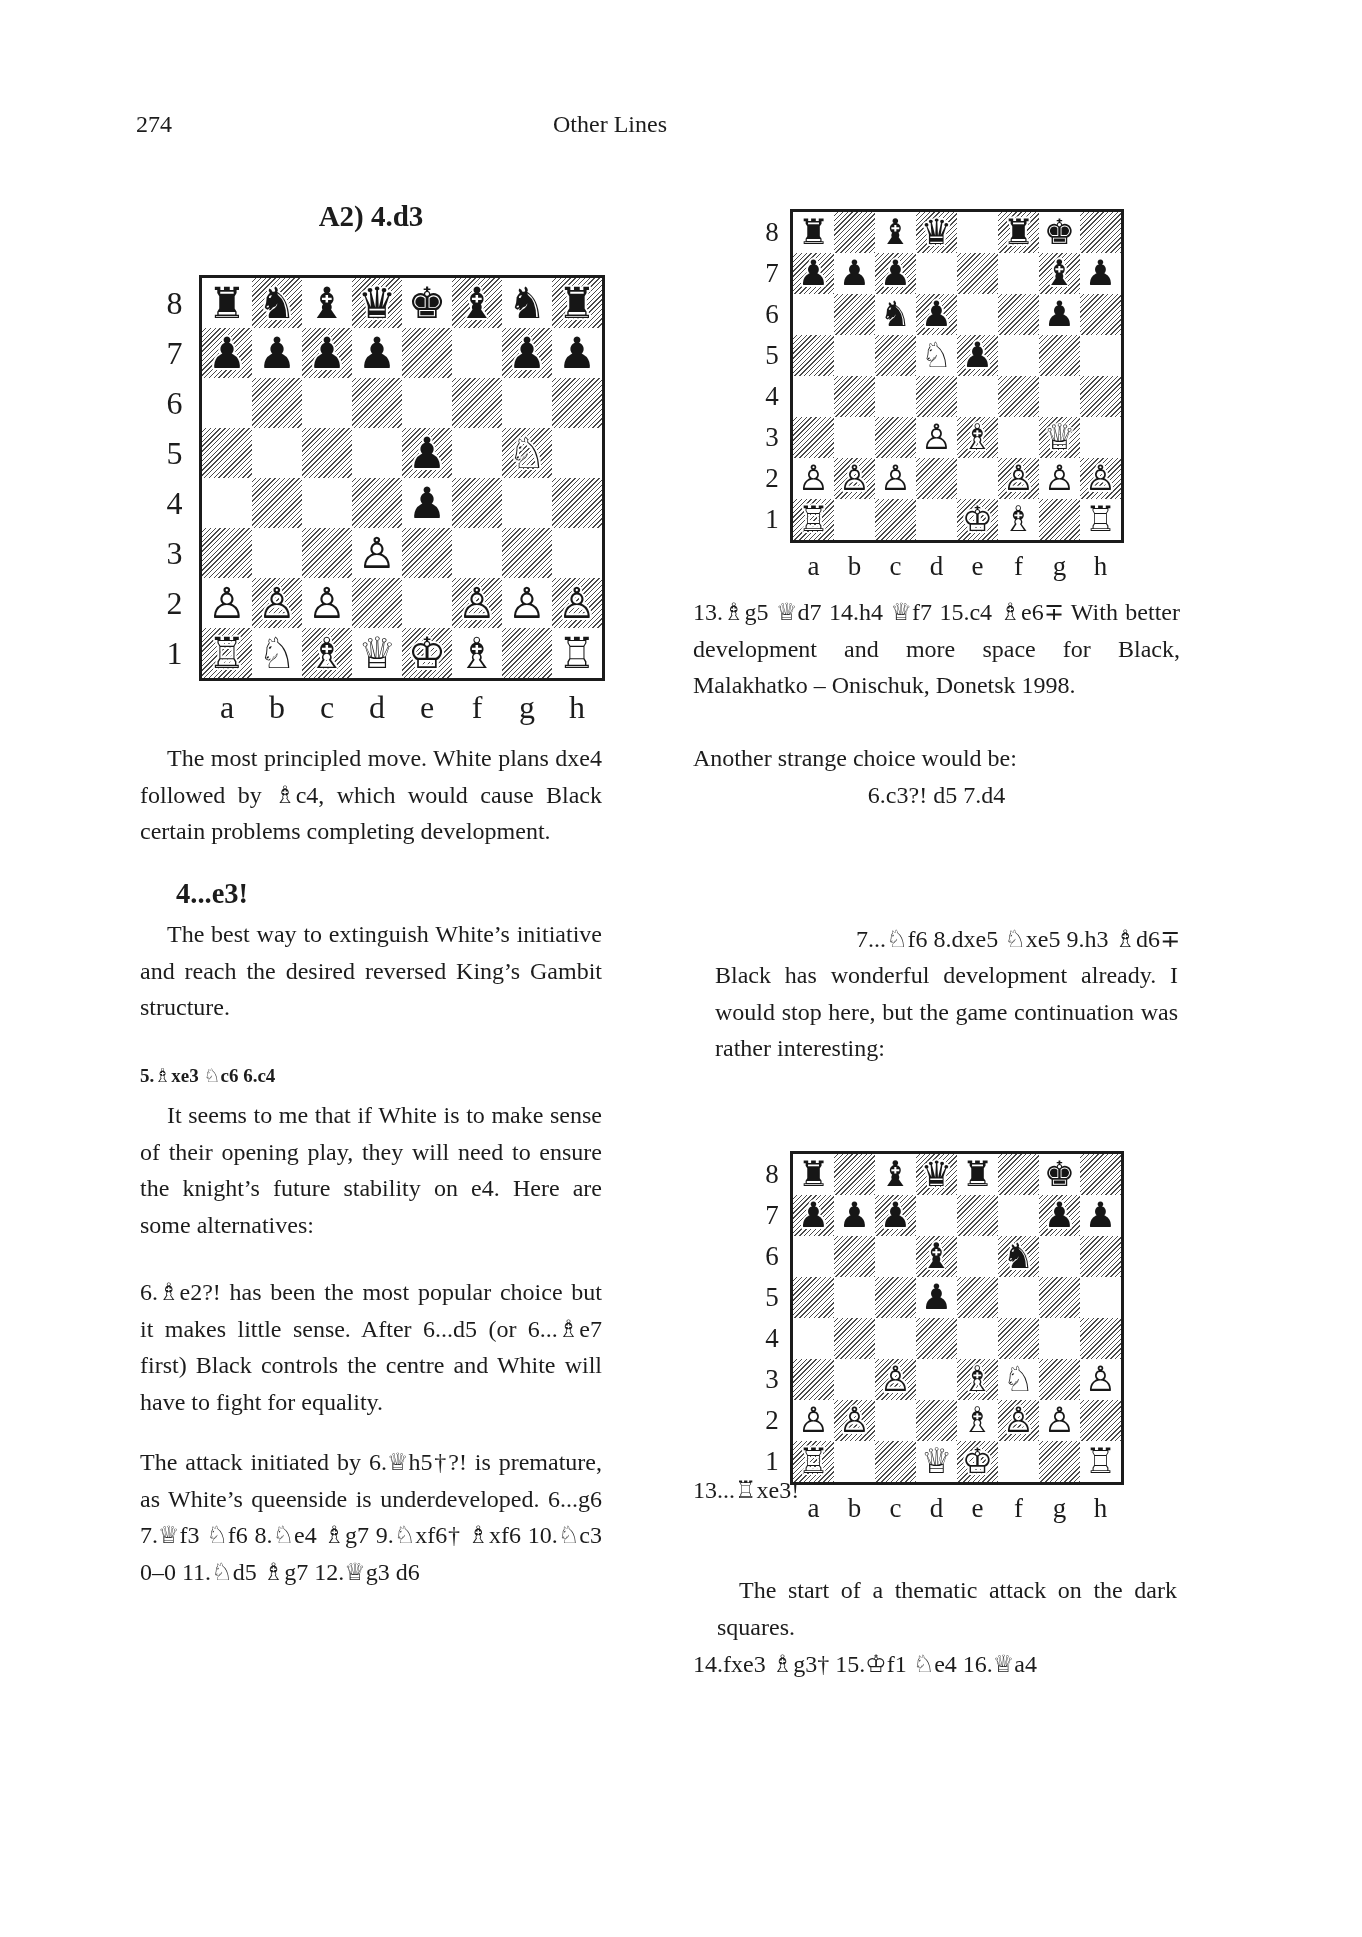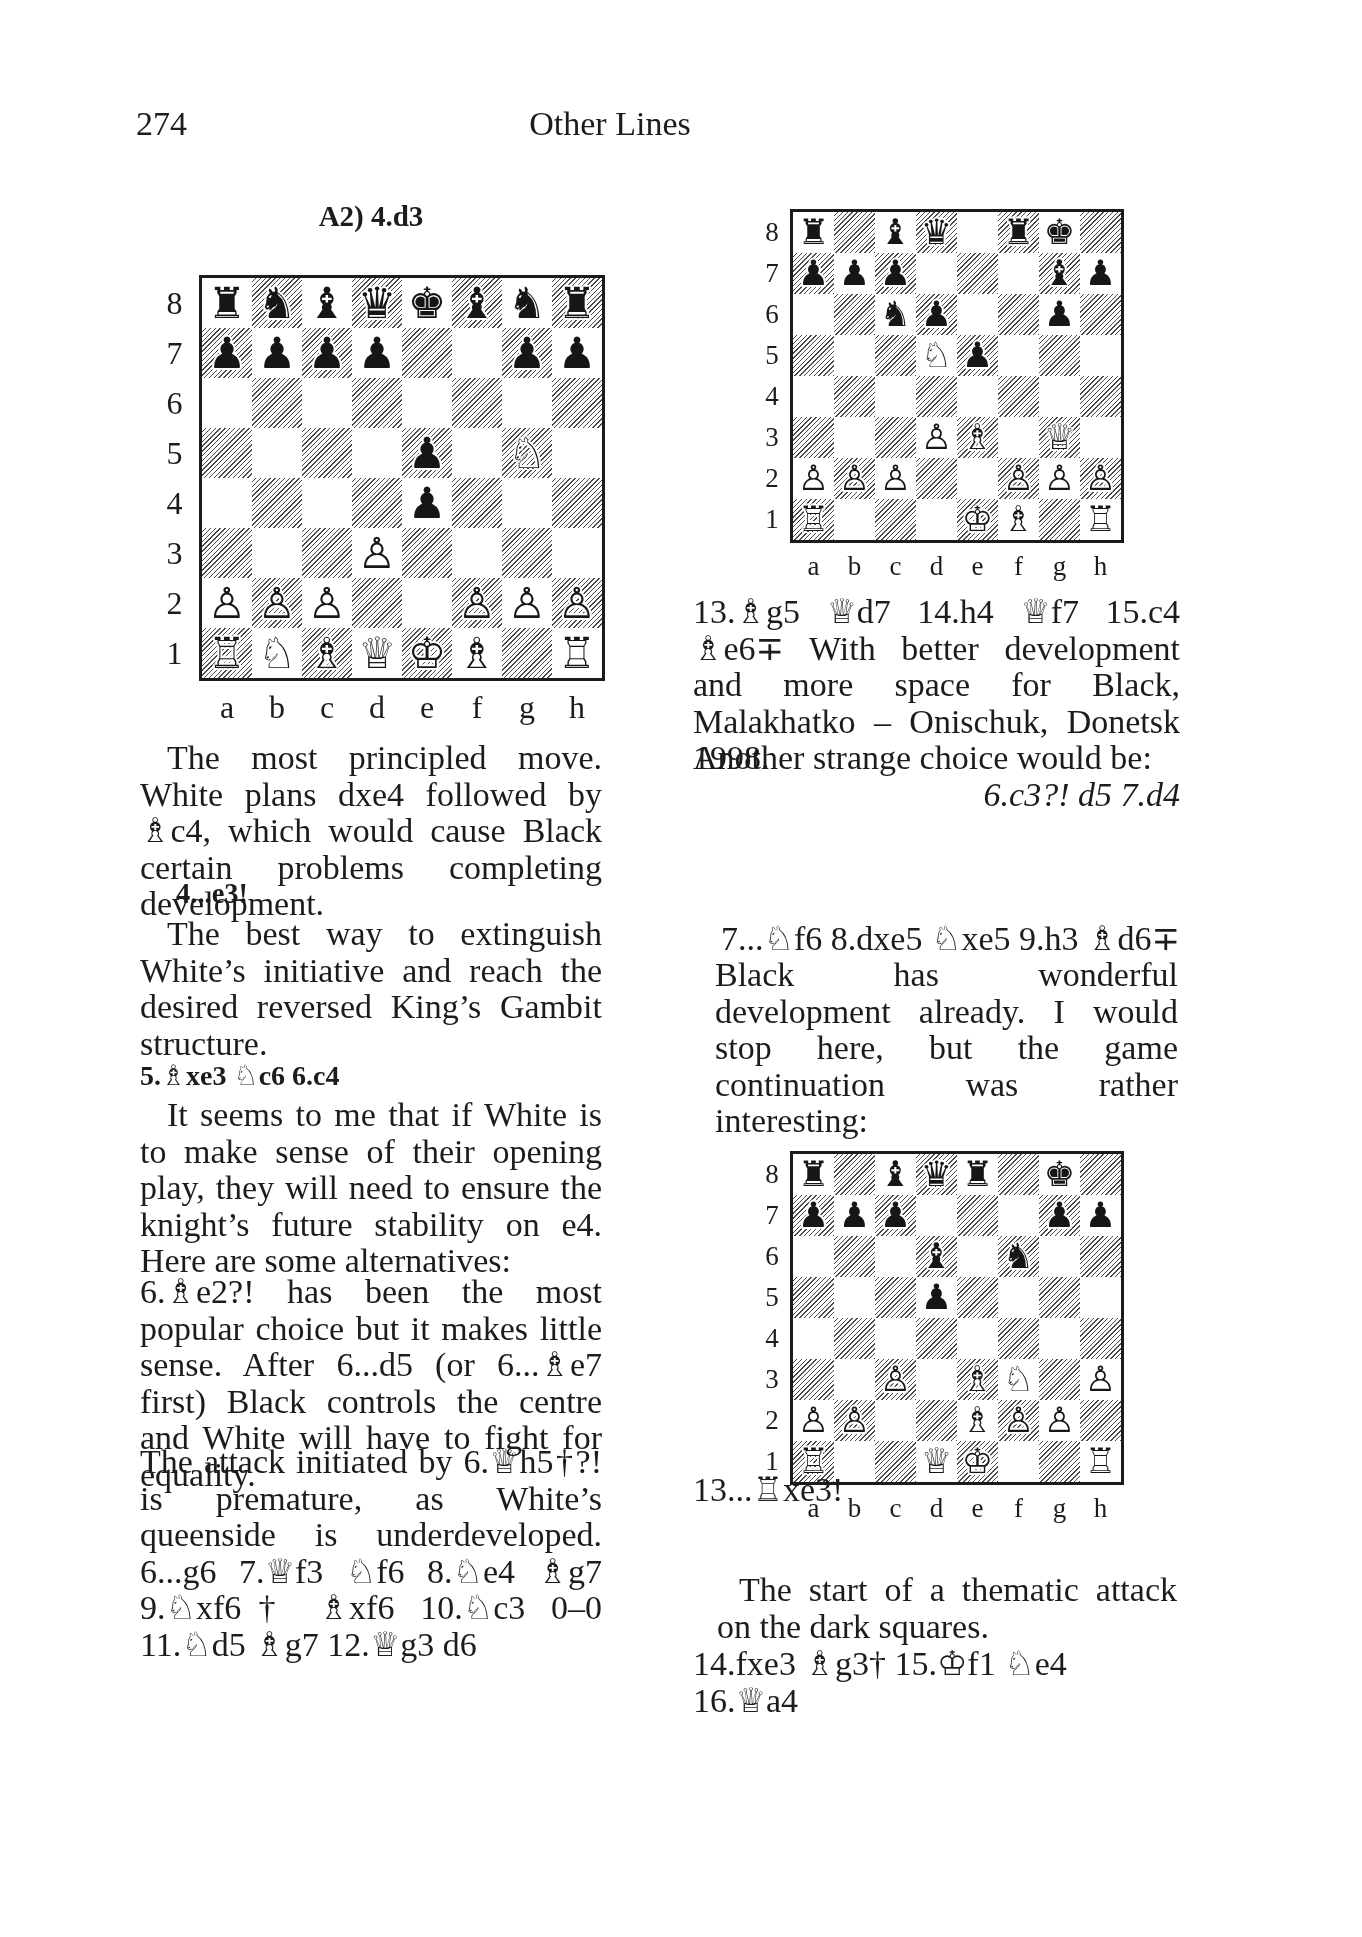--- a/index.html
+++ b/index.html
@@ -1,33 +1,33 @@
 <!DOCTYPE html>
 <html><head>
 <meta charset="utf-8">
 <style>
   html,body{margin:0;padding:0;background:#e8e8e8;}
   .page{position:relative;width:1362px;height:1937px;background:#ffffff;
         font-family:"Liberation Serif","DejaVu Sans",serif;color:#1c1c1c;overflow:hidden;}
-  .t{position:absolute;font-size:34px;line-height:36.5px;text-align:justify;}
+  .t{position:absolute;font-size:24px;line-height:36.5px;text-align:justify;}
   .ind{text-indent:27px;}
   .bold{font-weight:bold;}
   .center{text-align:center;}
   .leftcol{left:140px;width:462px;}
   .rightcol{left:693px;width:487px;}
 
   #page-number{left:136px;top:106px;text-align:left;}
   #running-header{left:140px;width:940px;top:106px;text-align:center;}
   #variation-heading{top:198px;font-size:29px;}
 
   #lp1{top:740px;} #lm1{top:876px;text-align:left;font-size:28.5px;margin-left:36px;}
-  #lp2{top:916px;} #lm2{top:1058px;text-align:left;font-size:28px;}
+  #lp2{top:916px;} #lm2{top:1058px;text-align:left;font-size:19px;}
   #lp3{top:1097px;} #lp4{top:1274px;} #lp5{top:1444px;}
 
-  #rp1{top:594px;} #rp2{top:740px;text-align:left;} #rm1{top:777px;text-align:right;font-style:italic;}
+  #rp1{top:594px;} #rp2{top:740px;text-align:left;} #rm1{top:777px;text-align:center;}
   #rp3{top:814px;margin-left:22px;width:463px;} #rm2{top:921px;text-align:right;}
   #rp4{top:957px;margin-left:22px;width:463px;} #rm3{top:1055px;}
   #rm4{top:1472px;text-align:left;} #rp5{top:1572px;margin-left:24px;width:460px;text-indent:22px;}
   #rm5{top:1646px;text-align:left;}
 
   .diagram{position:absolute;}
   .bw{display:flex;}
   .ranks{display:grid;grid-auto-rows:var(--sq);width:var(--lbl);padding-top:3px;}
   .rank-label{display:flex;align-items:center;justify-content:center;font-size:var(--lfs);}
   .board{display:grid;grid-template-columns:repeat(8,var(--sq));grid-auto-rows:var(--sq);

